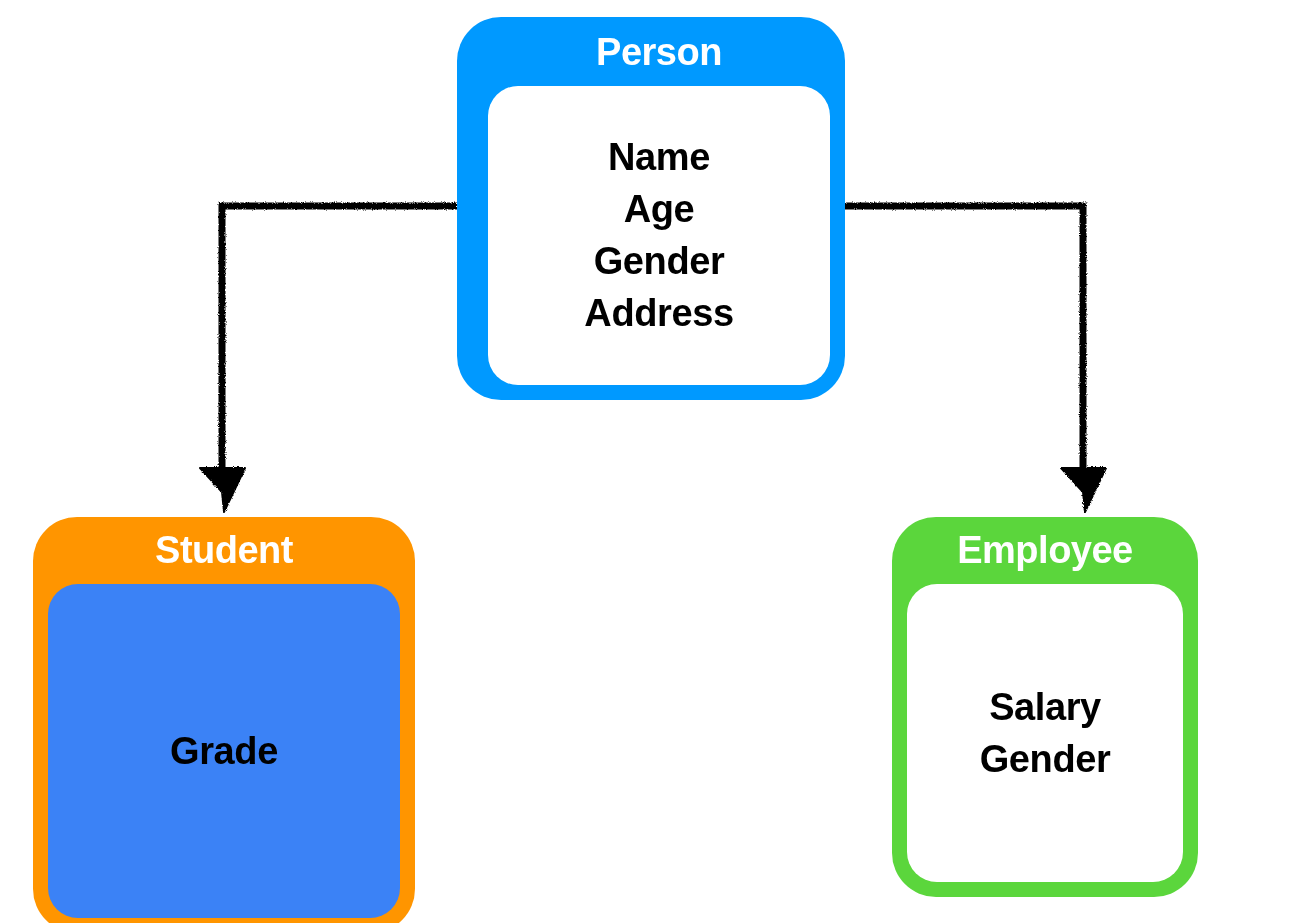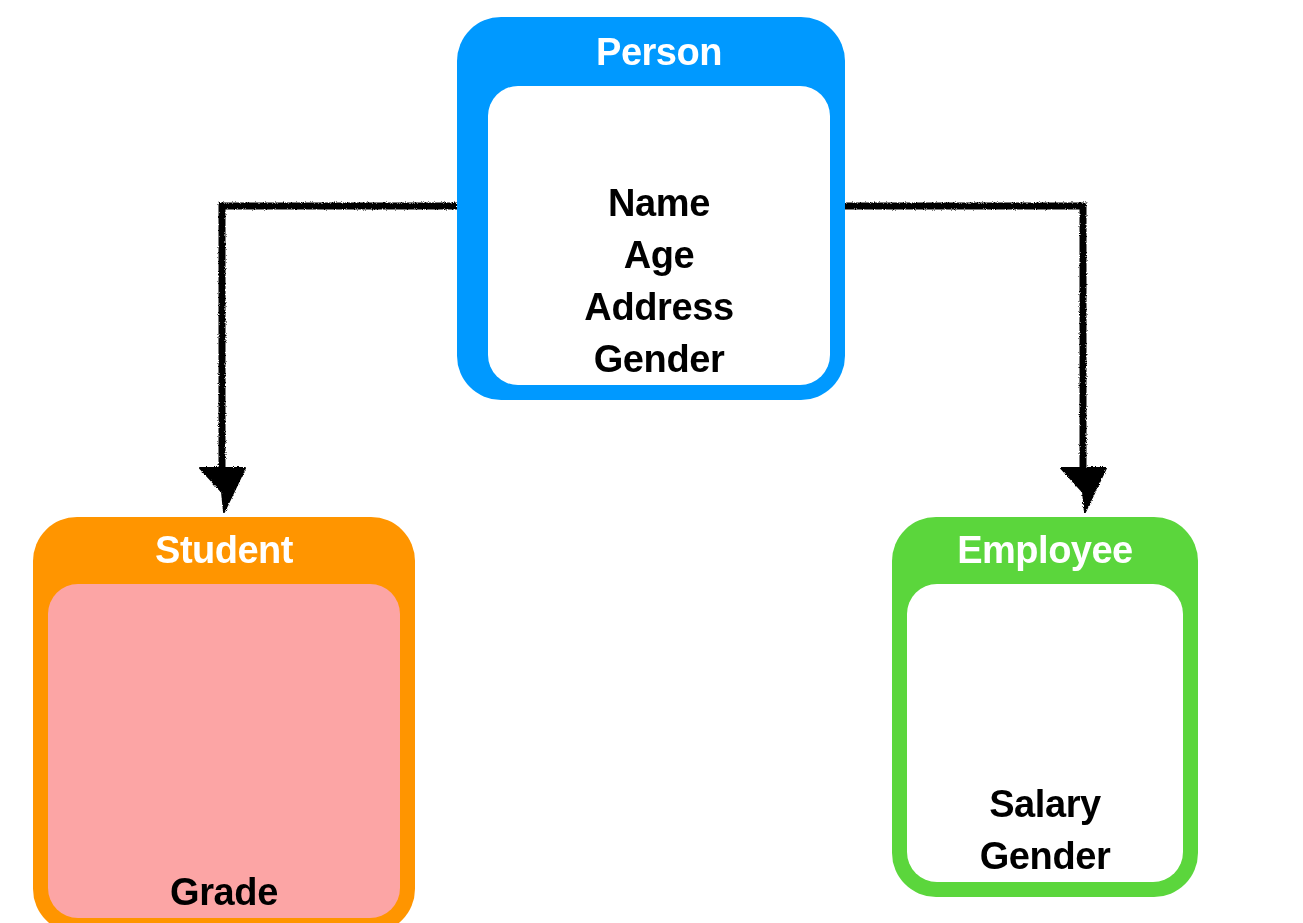--- a/index.html
+++ b/index.html
@@ -47,21 +47,21 @@
     -webkit-font-smoothing: antialiased;
   }
   .node-body {
     flex: 1 1 auto;
     background: #ffffff;
     border-radius: 30px;
     margin: 0 15px 15px 15px;
     display: flex;
     flex-direction: column;
     align-items: center;
-    justify-content: flex-end;
+    justify-content: center;
     overflow: hidden;
   }
   .attr {
     display: block;
     text-align: center;
     color: #000000;
     font-weight: bold;
     font-size: 38px;
     line-height: 52px;
     letter-spacing: -0.4px;
@@ -110,28 +110,28 @@
       <path d="M 845 206 L 1083 206 L 1083 474" fill="none" stroke="#000000" stroke-width="7" stroke-linecap="butt" stroke-linejoin="miter"></path>
       <path d="M 1061 468 L 1106 468 L 1085 512 L 1083 492 Z" fill="#000000" stroke="#000000" stroke-width="2" stroke-linejoin="round"></path>
     </g>
   </svg>
 
   <div class="node" id="node-person" style="background: rgb(0, 153, 255); padding-left: 16px;">
     <div class="node-title" style="color: rgb(255, 255, 255);">Person</div>
     <div class="node-body" style="background: rgb(255, 255, 255);">
       <span class="attr">Name</span>
       <span class="attr">Age</span>
+      <span class="attr">Gender</span>
       <span class="attr">Address</span>
-      <span class="attr">Gender</span>
     </div>
   </div>
 
   <div class="node" id="node-student" style="background: rgb(255, 149, 0);">
     <div class="node-title" style="color: rgb(255, 255, 255);">Student</div>
-    <div class="node-body" style="background: #fca5a5;">
+    <div class="node-body" style="background: #3b82f6;">
       <span class="attr">Grade</span>
     </div>
   </div>
 
   <div class="node" id="node-employee" style="background: rgb(91, 214, 60);">
     <div class="node-title" style="color: rgb(255, 255, 255);">Employee</div>
     <div class="node-body" style="background: rgb(255, 255, 255);">
       <span class="attr">Salary</span>
       <span class="attr">Gender</span>
     </div>

